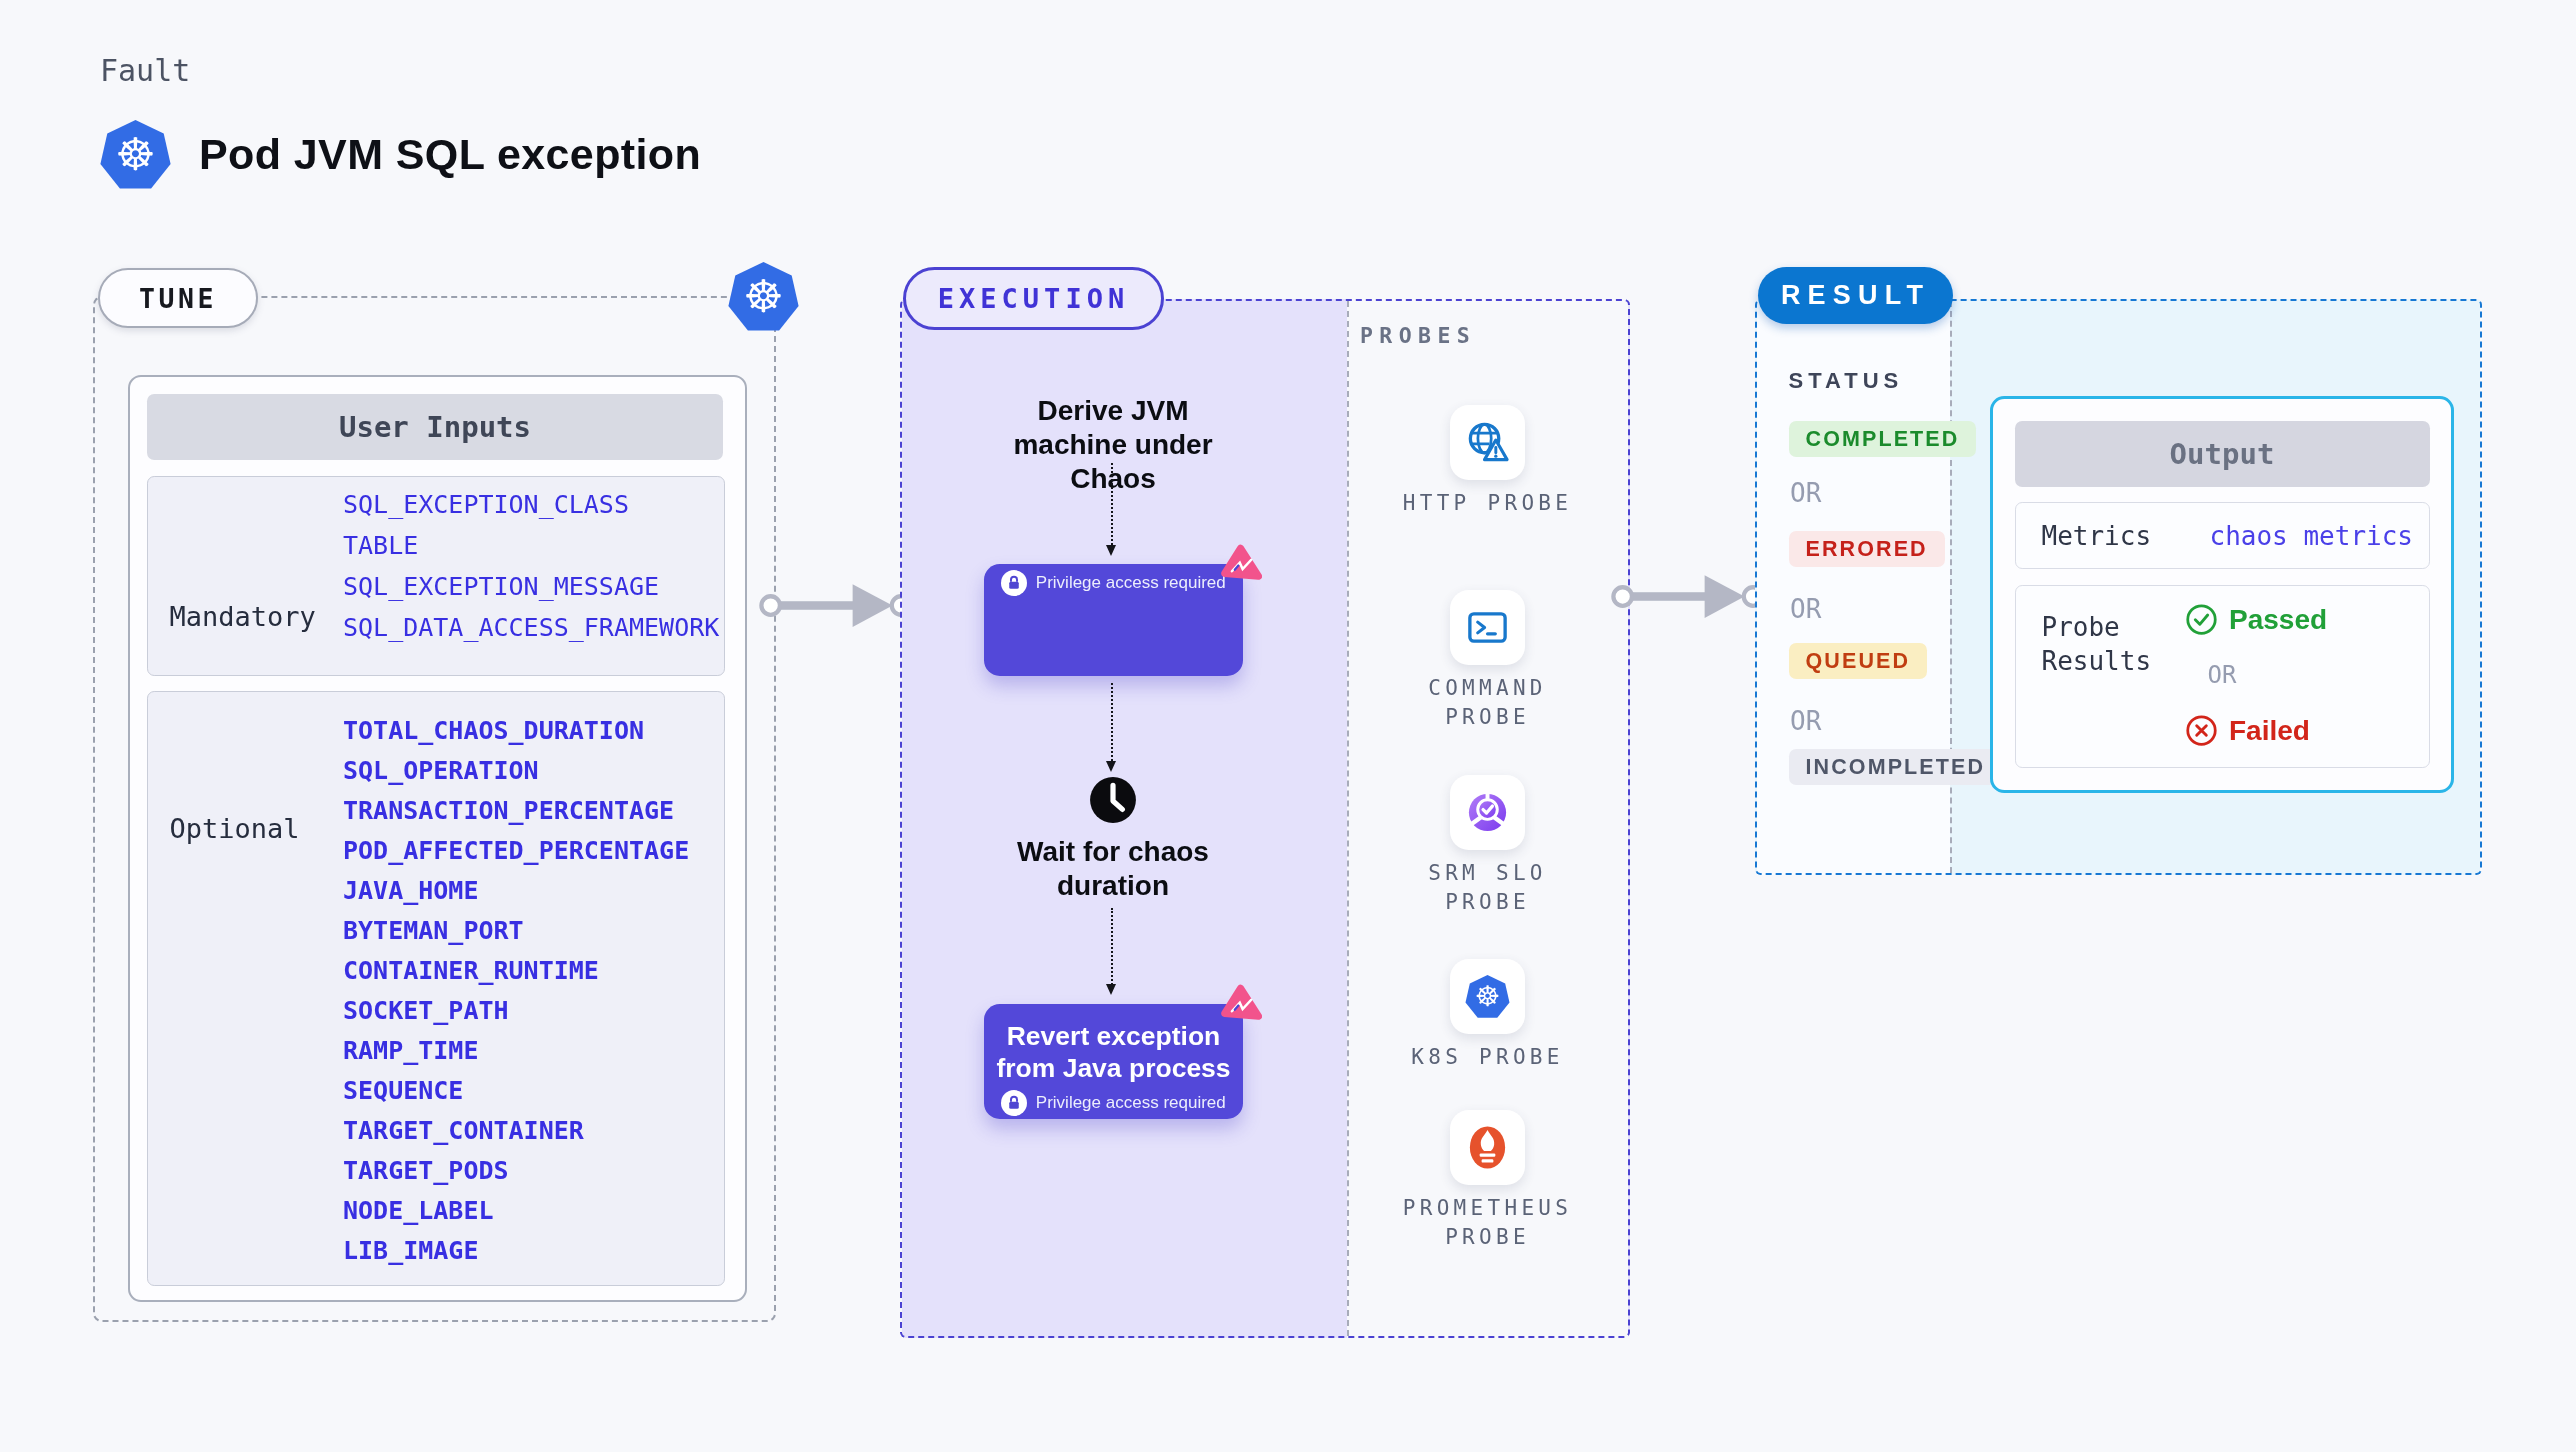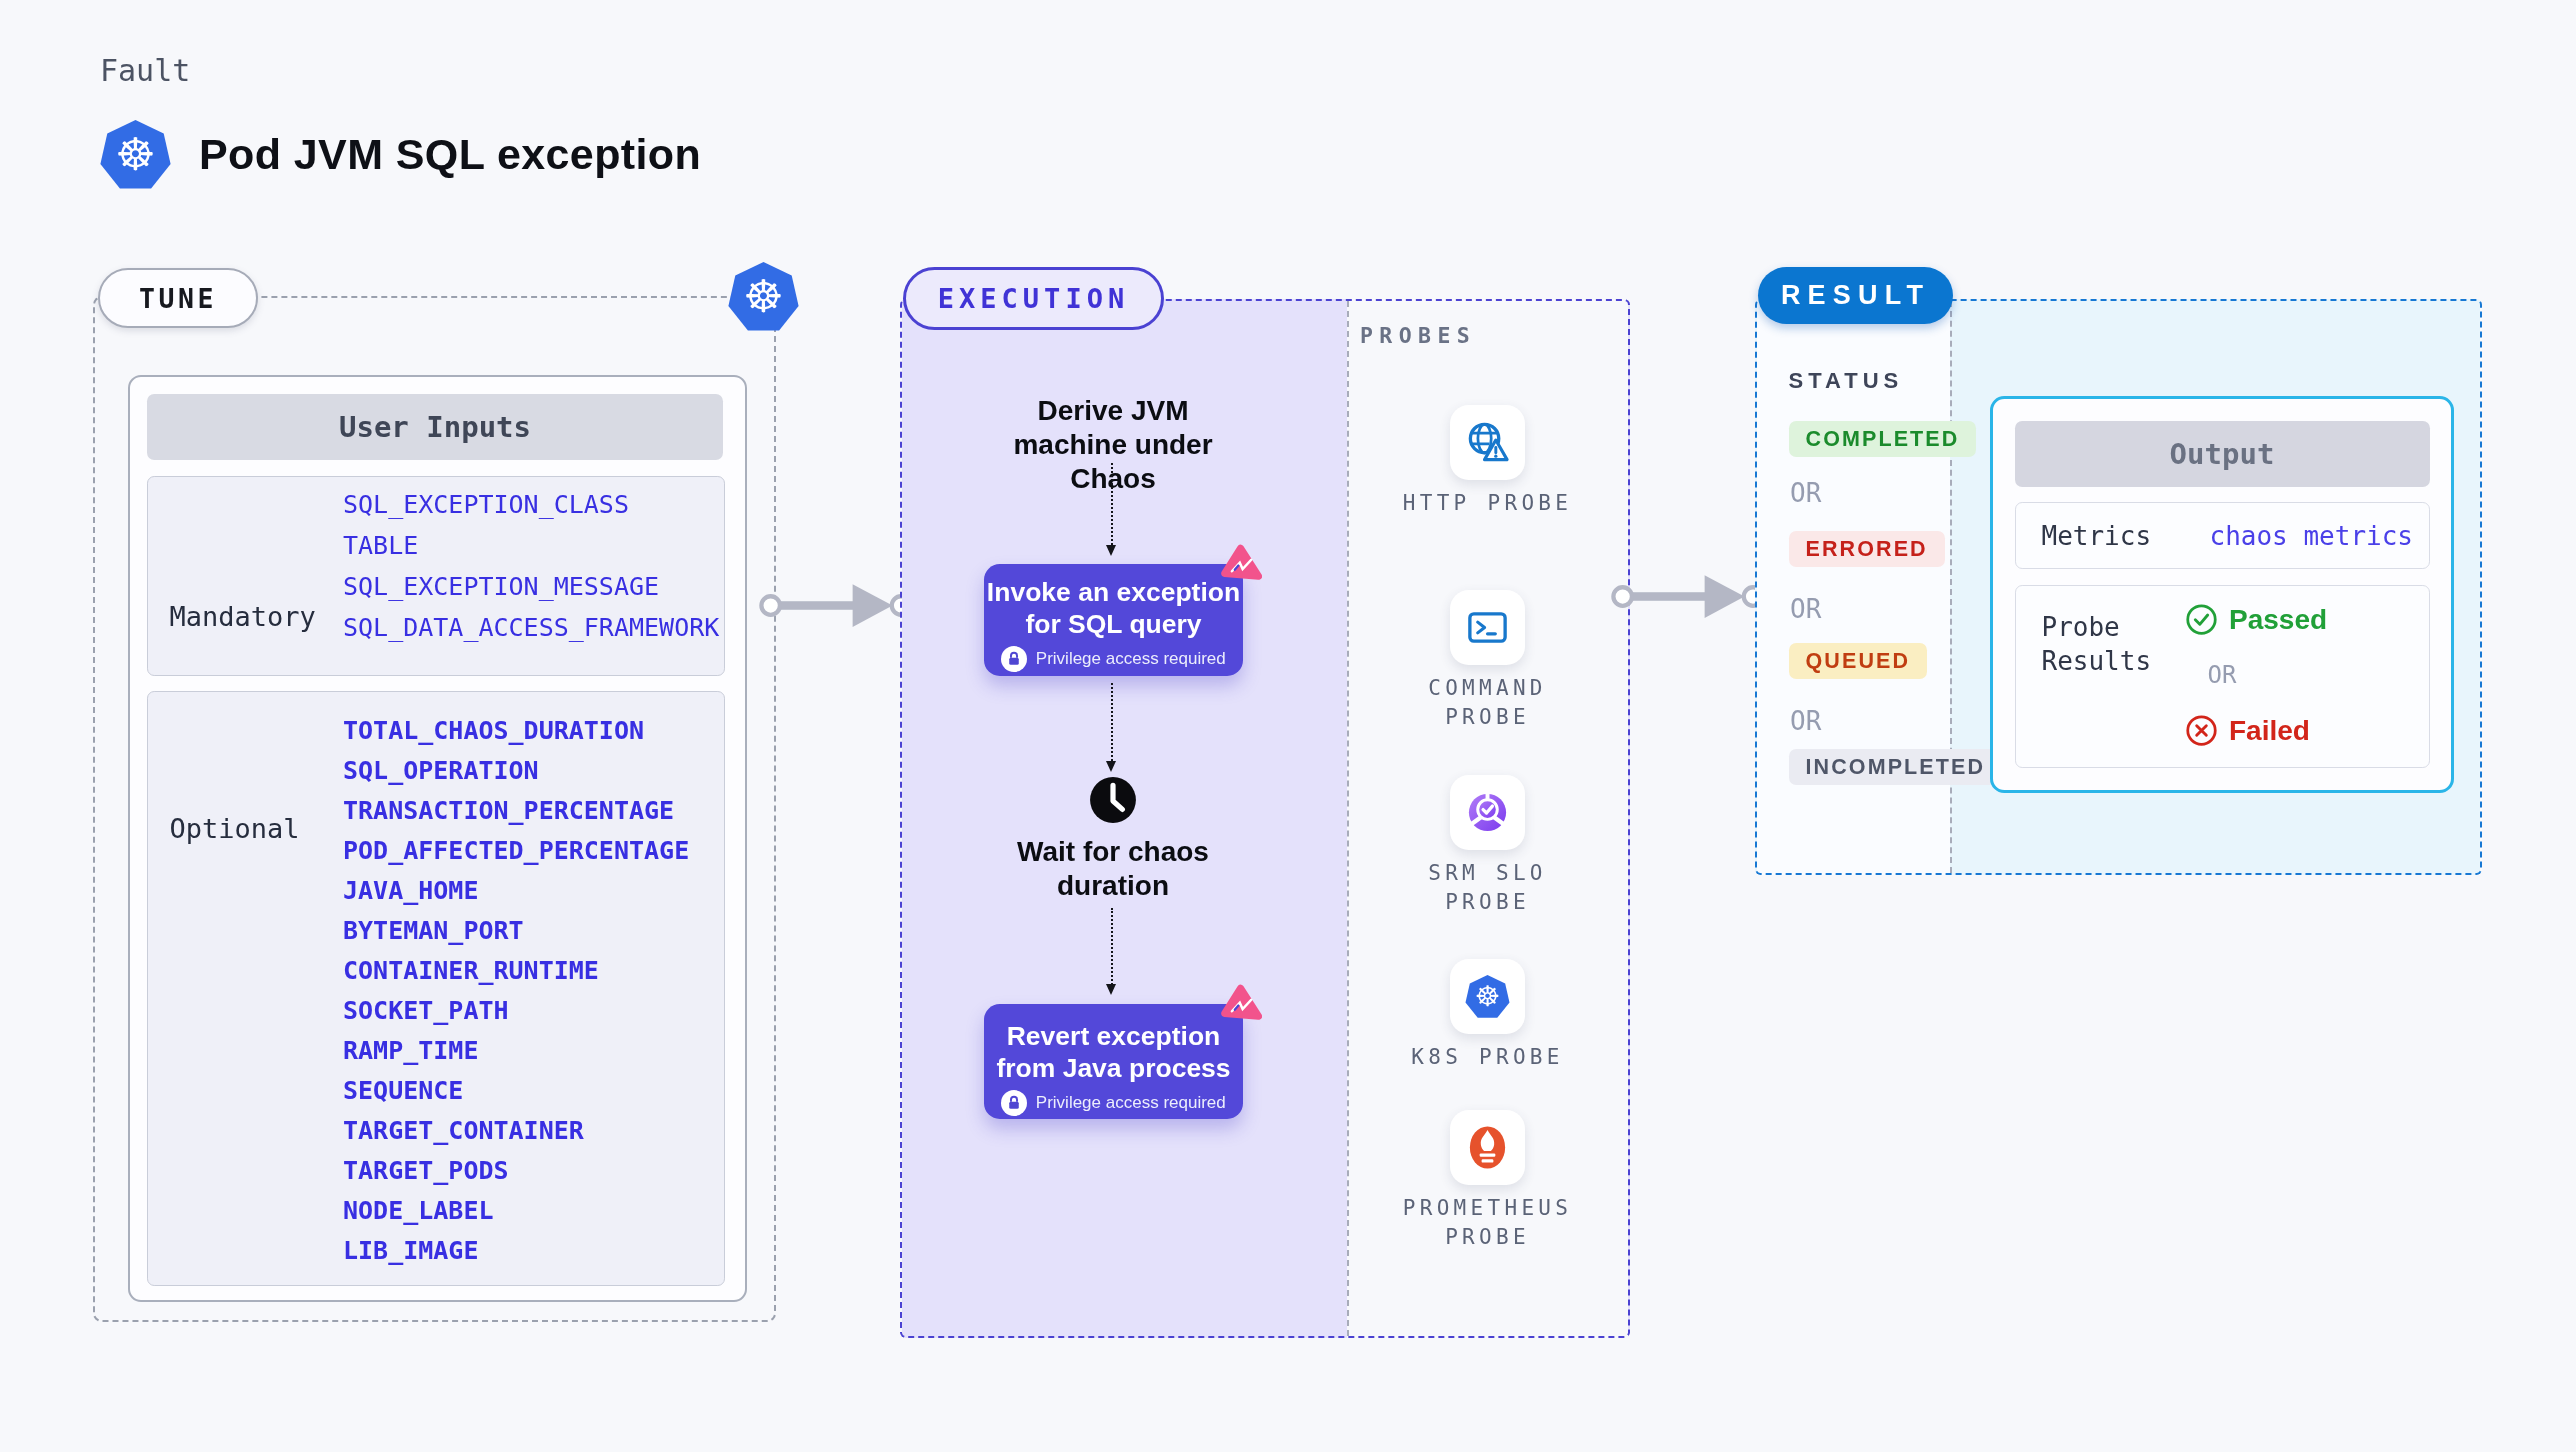--- a/index.html
+++ b/index.html
@@ -185,21 +185,20 @@
 
     <div class="step-text step-derive">Derive JVM machine under Chaos</div>
     <div class="dotarrow da1"></div>
 
     <div class="node node1">
       <svg class="litmus" viewBox="0 0 60 60">
         <path d="M30 6 L55 45 L8 41 Z" fill="#f2538c" stroke="#f2538c" stroke-width="10" stroke-linejoin="round"></path>
         <path d="M18 38 L29 26 L33 35 L45 22" fill="none" stroke="#ffffff" stroke-width="3.5" stroke-linecap="round"></path>
         <path d="M22 36 L27 30" fill="none" stroke="#4b42d2" stroke-width="3" stroke-linecap="round"></path>
       </svg>
-      <div class="nt">Invoke an exception for SQL query</div>
       <div class="priv">
         <svg width="26" height="26" viewBox="0 0 24 24">
           <circle cx="12" cy="12" r="12" fill="#ffffff"></circle>
           <rect x="7.6" y="10.8" width="8.8" height="6.6" rx="1.4" fill="#4f46d2"></rect>
           <path d="M9.2 10.8 V9 a2.8 2.8 0 0 1 5.6 0 v1.8" stroke="#4f46d2" stroke-width="1.8" fill="none"></path>
         </svg>
         <span class="pv">Privilege access required</span>
       </div>
     </div>
 

